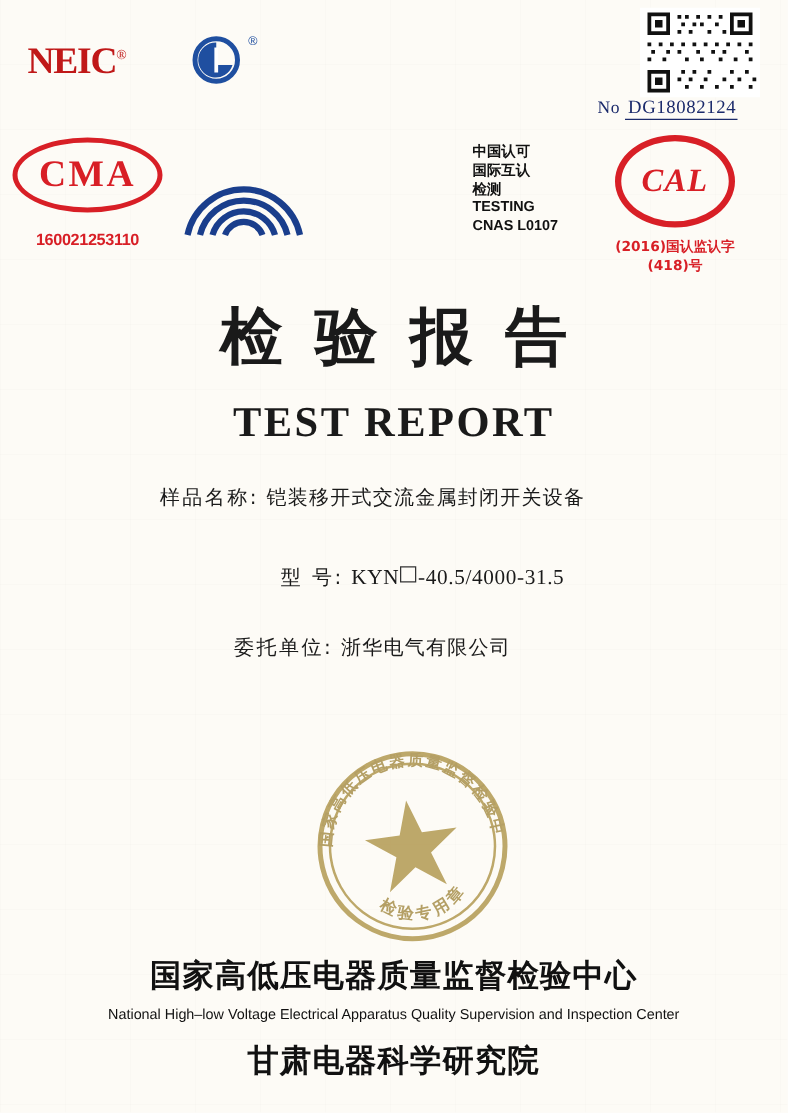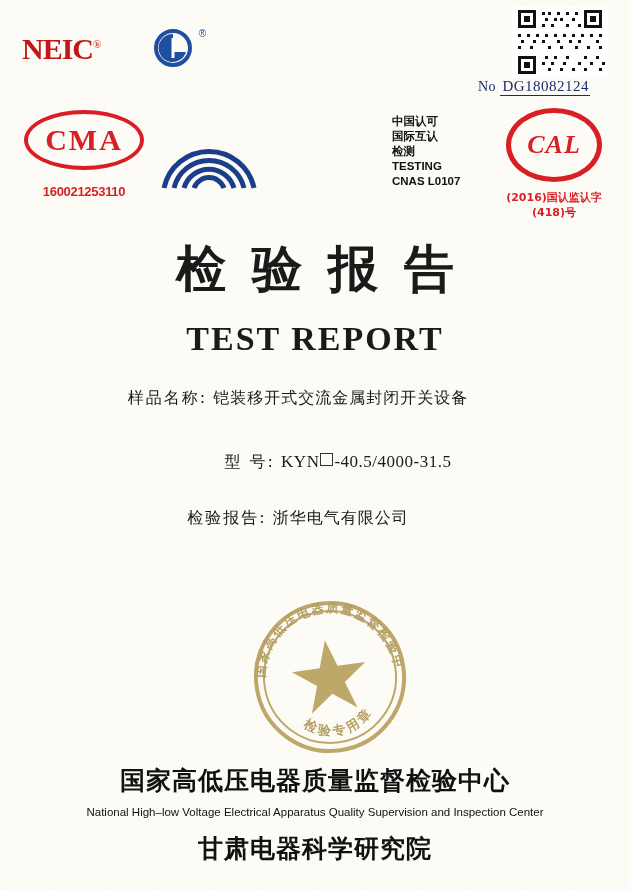--- a/index.html
+++ b/index.html
@@ -85,21 +85,20 @@
     padding: 0 1px 1px 2px;
   }
 
   
   .band {
     position: absolute;
     top: 106px;
     left: 0;
     width: 533px;
     height: 100px;
-    margin-left: 14px;
   }
 
   .cma {
     position: absolute;
     left: 10px;
     top: 4px;
     width: 120px;
     text-align: center;
   }
   .cma .ring {
@@ -457,21 +456,21 @@
     <span class="flabel">样品名称:</span>
     <span class="fvalue">铠装移开式交流金属封闭开关设备</span>
   </div>
 
   <div class="field f2">
     <span class="flabel">型    号:</span>
     <span class="fvalue">KYN</span><span class="box"></span><span class="fvalue">-40.5/4000-31.5</span>
   </div>
 
   <div class="field f3">
-    <span class="flabel">检验报告:</span>
+    <span class="flabel">委托单位:</span>
     <span class="fvalue">浙华电气有限公司</span>
   </div>
 
   <div class="seal">
     <svg width="170" height="170" viewBox="0 0 170 170">
       <defs>
         <path id="outerArc" d="M85 160 A75 75 0 1 1 85 10 A75 75 0 1 1 85 160" fill="none"></path>
         <path id="arcTop" d="M20 85 A65 65 0 0 1 150 85" fill="none"></path>
         <path id="arcBottom" d="M38 105 A48 48 0 0 0 132 105" fill="none"></path>
       </defs>

